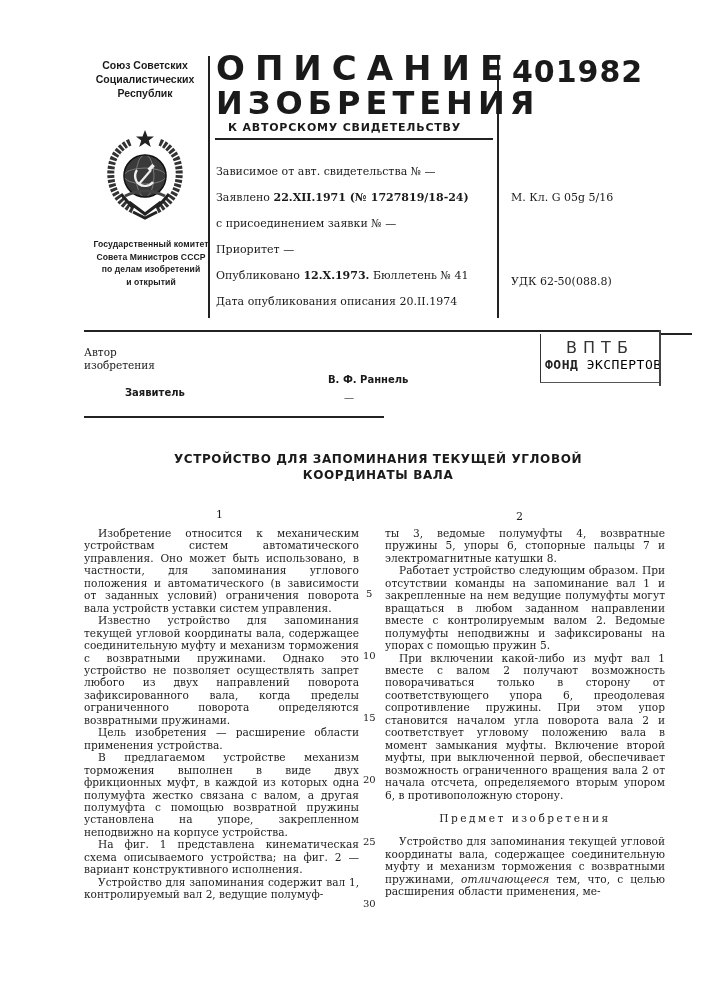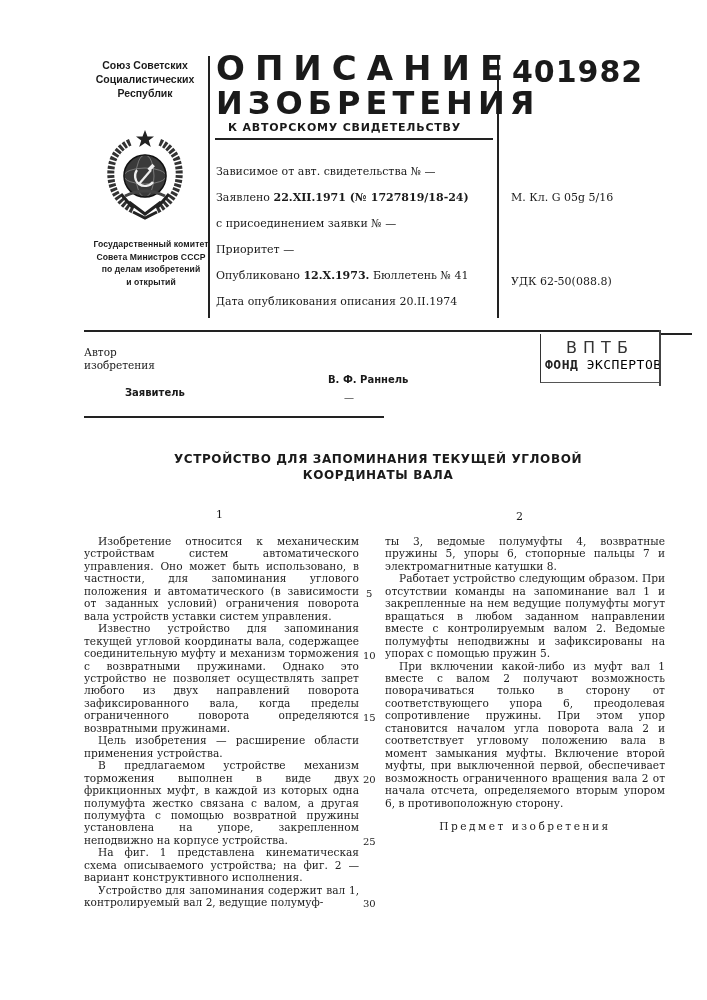--- a/index.html
+++ b/index.html
@@ -34,21 +34,21 @@
   .stamp { left: 540px; top: 334px; width: 118px; height: 48px; border-left: 1.5px solid #333; border-bottom: 1.5px solid #555; }
   .stamp-top { position: absolute; left: 0; right: 0; top: 4px; text-align: center; font-family: "DejaVu Sans", sans-serif; font-size: 16px; letter-spacing: 6px; color: #333; }
   .stamp-bot { position: absolute; left: 4px; top: 23px; font-family: "DejaVu Sans Mono", monospace; font-weight: bold; font-size: 13px; letter-spacing: 0.5px; color: #222; white-space: nowrap; }
   .stamp-bot span.faint { color: #000000; font-weight: normal; }
   .stamp-rline { left: 659px; top: 330px; width: 1.5px; height: 56px; background: #444; }
 
   .heading { left: 90px; top: 451px; width: 576px; text-align: center; font-family: "DejaVu Sans", sans-serif; font-weight: bold; font-size: 12px; letter-spacing: 0.6px; line-height: 16px; }
 
   .colnum { font-size: 11px; }
 
-  .col { font-size: 10.6px; line-height: 12.45px; text-align: justify; color: #222; margin-top: 8px; }
+  .col { font-size: 10.6px; line-height: 12.45px; text-align: justify; color: #222; }
   .col p { margin: 0; text-indent: 14px; }
   .col p.noind { text-indent: 0; }
   .col1 { left: 84px; top: 527px; width: 275px; }
   .col2 { left: 385px; top: 527px; width: 280px; }
   .section-head { text-align: center; text-indent: 0 !important; letter-spacing: 2.5px; margin: 11px 0 11px 0 !important; }
   .lineno { font-size: 10px; color: #222; left: 366px; }
   i.em { font-style: italic; }
 </style>
 </head>
 <body>
@@ -157,13 +157,14 @@
   <p>В предлагаемом устройстве механизм торможения выполнен в виде двух фрикционных муфт, в каждой из которых одна полумуфта жестко связана с валом, а другая полумуфта с помощью возвратной пружины установлена на упоре, закрепленном неподвижно на корпусе устройства.</p>
   <p>На фиг. 1 представлена кинематическая схема описываемого устройства; на фиг. 2 — вариант конструктивного исполнения.</p>
   <p>Устройство для запоминания содержит вал 1, контролируемый вал 2, ведущие полумуф-</p>
 </div>
 
 <div class="abs col col2">
   <p class="noind">ты 3, ведомые полумуфты 4, возвратные пружины 5, упоры 6, стопорные пальцы 7 и электромагнитные катушки 8.</p>
   <p>Работает устройство следующим образом. При отсутствии команды на запоминание вал 1 и закрепленные на нем ведущие полумуфты могут вращаться в любом заданном направлении вместе с контролируемым валом 2. Ведомые полумуфты неподвижны и зафиксированы на упорах с помощью пружин 5.</p>
   <p>При включении какой-либо из муфт вал 1 вместе с валом 2 получают возможность поворачиваться только в сторону от соответствующего упора 6, преодолевая сопротивление пружины. При этом упор становится началом угла поворота вала 2 и соответствует угловому положению вала в момент замыкания муфты. Включение второй муфты, при выключенной первой, обеспечивает возможность ограниченного вращения вала 2 от начала отсчета, определяемого вторым упором 6, в противоположную сторону.</p>
   <p class="section-head">Предмет изобретения</p>
+  <p><span>Устройство для запоминания текущей угловой координаты вала, содержащее соединительную муфту и механизм торможения с возвратными пружинами, </span><i class="em">отличающееся</i><span> тем, что, с целью расширения области применения, ме-</span></p>
 </div>
 
 </body></html>

